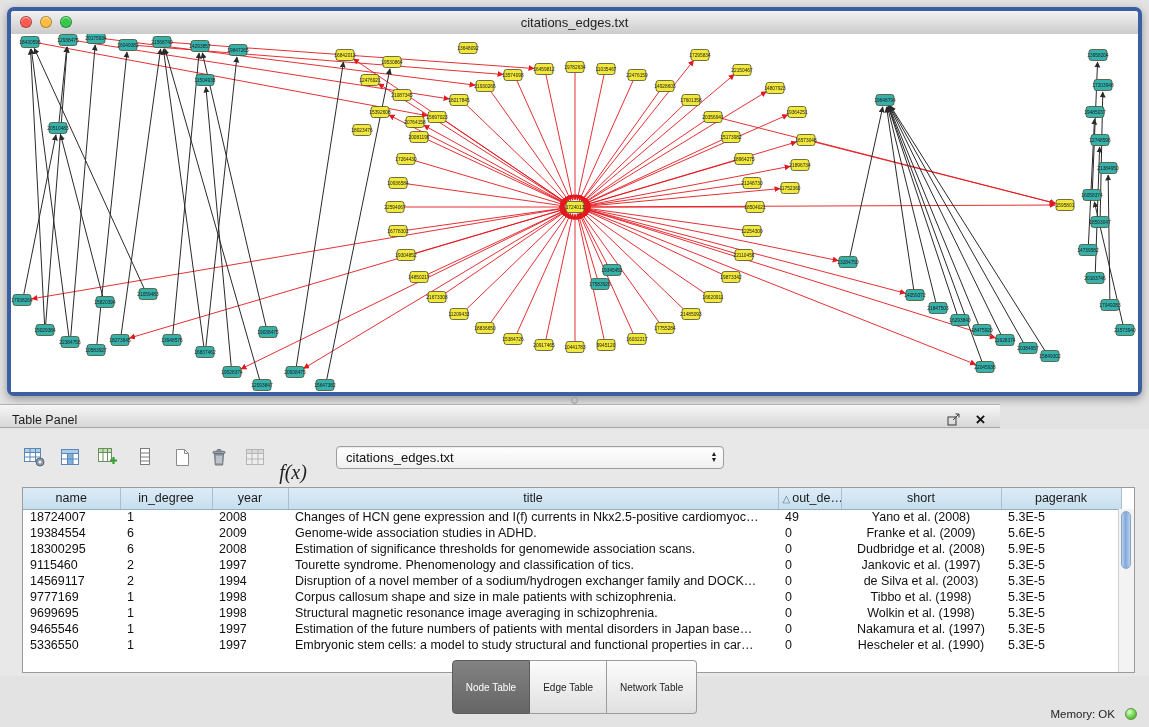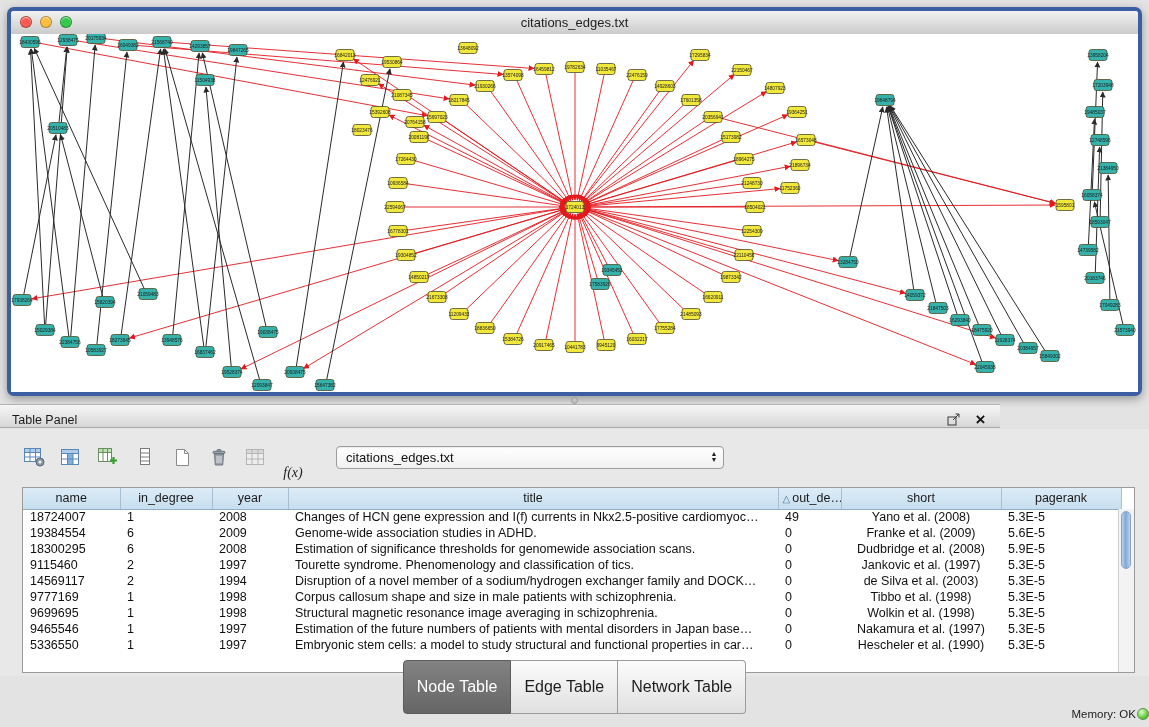--- a/index.html
+++ b/index.html
@@ -63,21 +63,21 @@
 
   .panel-body {
     position:absolute; left:0; top:429px; width:1149px; height:247px;
     background:#e8e8e8;
   }
   .toolbar {
     height:36px; display:flex; align-items:center;
     padding:10px 0 2px 22px; gap:13px;
   }
   .tool-btn { width:24px; height:22px; display:flex; align-items:center; justify-content:center; }
-  .fx { font-style:italic; font-size:14px; color:#222; font-family:"Liberation Serif", serif;margin-top:31px; }
+  .fx { font-style:italic; font-size:20px; color:#222; font-family:"Liberation Serif", serif;margin-top:31px; }
 
   .combobox {
     margin-left:18px; width:388px; height:23px; box-sizing:border-box;
     background:linear-gradient(#ffffff,#f0f0f0);
     border:1px solid #9e9e9e; border-radius:4px;
     display:flex; align-items:center; padding:0 2px 0 9px;
     font-size:13px; color:#111;
     box-shadow:inset 0 1px 1px rgba(0,0,0,.08);
   }
   .combobox .value { flex:1; overflow:hidden; white-space:nowrap; }
@@ -118,36 +118,36 @@
     border:1px solid #8aa4c6; box-sizing:border-box;
   }
 
   
   .tabs {
     position:absolute; left:0; top:676px; width:1149px; height:22px;
     display:flex; justify-content:center; align-items:center;
   }
   .tab {
     height:20px; padding:16px 13px; display:flex; align-items:center;
-    font-size:16px; color:#1d1d1d;
+    font-size:10px; color:#1d1d1d;
     background:linear-gradient(#fcfcfc,#e0e0e0);
     border:1px solid #9c9c9c; border-left:none;
   }
   .tab:first-child { border-left:1px solid #9c9c9c; border-radius:4px 0 0 4px; }
   .tab:last-child  { border-radius:0 4px 4px 0; }
   .tab.active {
     background:linear-gradient(#828282,#666666);
     color:#fff; border-color:#5c5c5c;
   }
 
   
   .statusbar {
     position:absolute; left:0; bottom:0; width:1149px; height:26px;
     display:flex; justify-content:flex-end; align-items:center;
-    box-sizing:border-box; gap:1px;
+    padding-right:12px; box-sizing:border-box; gap:10px;
     font-size:11.5px; color:#222;
   }
   .mem-dot {
     width:12px; height:12px; border-radius:50%; box-sizing:border-box;
     background:radial-gradient(circle at 35% 30%, #dcffd0, var(--status-green,#62ce3a) 60%, #3f9e2a);
     border:1px solid #5d9446;
   }
 </style>
 </head>
 <body>

